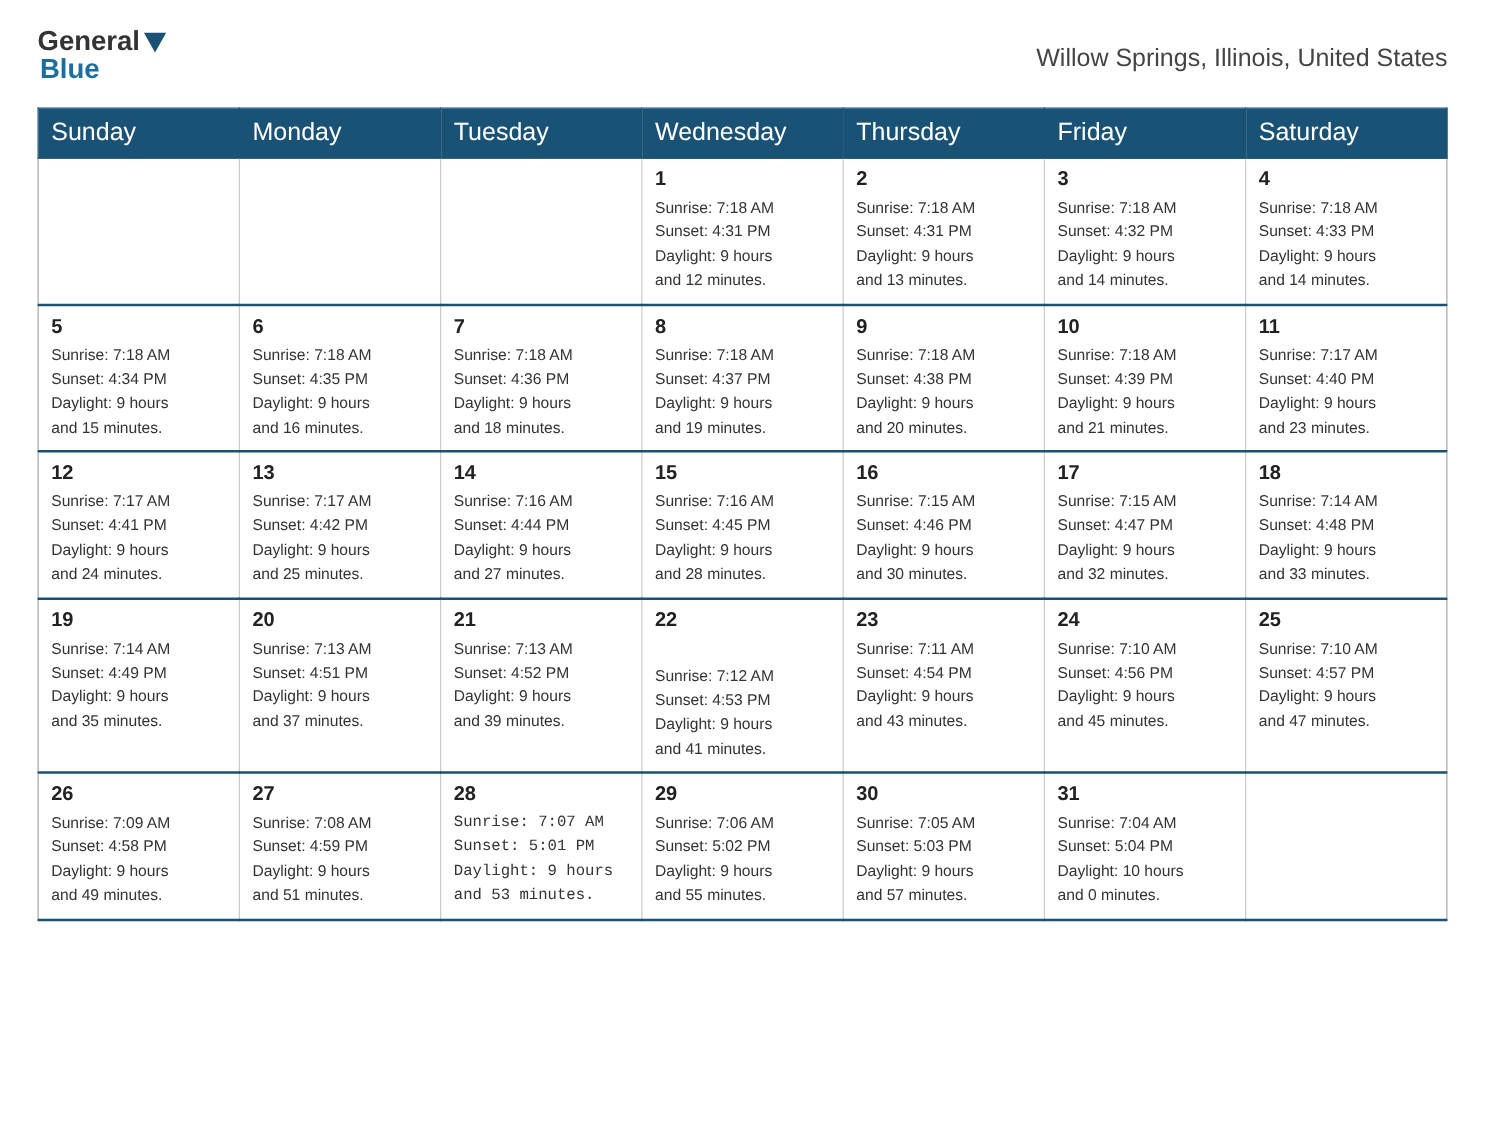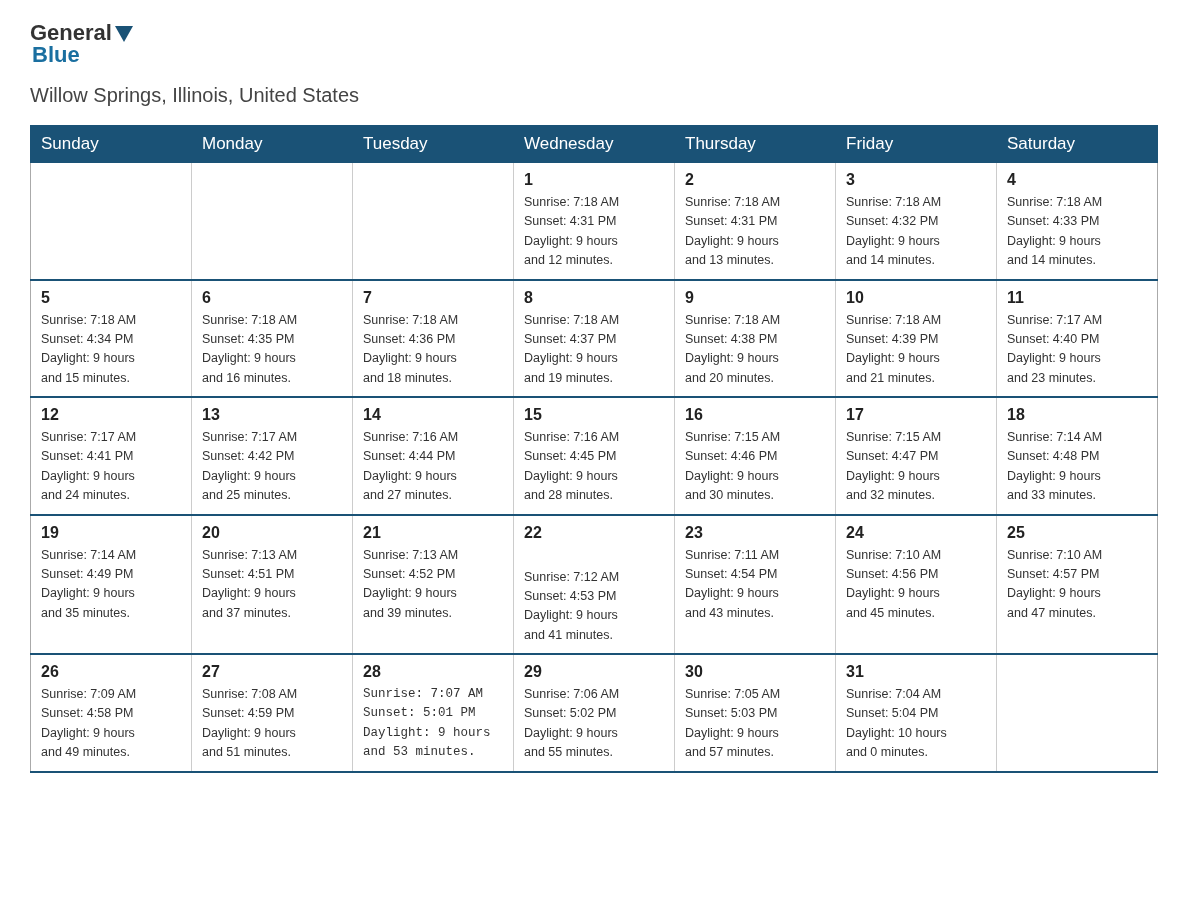--- a/index.html
+++ b/index.html
@@ -9,21 +9,20 @@
       color: #333;
       padding: 20px 30px;
       width: 1188px;
       min-height: 918px;
     }
     .header {
       display: flex;
       justify-content: space-between;
       align-items: flex-start;
       margin-bottom: 18px;
-      flex-direction: column;
     }
     .logo-text-general {
       font-size: 22px;
       font-weight: bold;
       color: #333;
     }
     .title-block {
       text-align: right;
     }
     .title-block h1 {
@@ -41,21 +40,21 @@
     .calendar {
       width: 100%;
       border-collapse: collapse;
       border: 1px solid #aaa;
     }
     .calendar thead tr {
       background-color: #1a5276;
     }
     .calendar thead th {
       color: #fff;
-      font-size: 17px;
+      font-size: 20px;
       font-weight: normal;
       padding: 8px 10px;
       border: 1px solid #1a5276;
       text-align: left;
       width: 14.28%;
     }
     .calendar tbody tr {
       border-bottom: 2px solid #1a5276;
     }
     .calendar tbody td {

